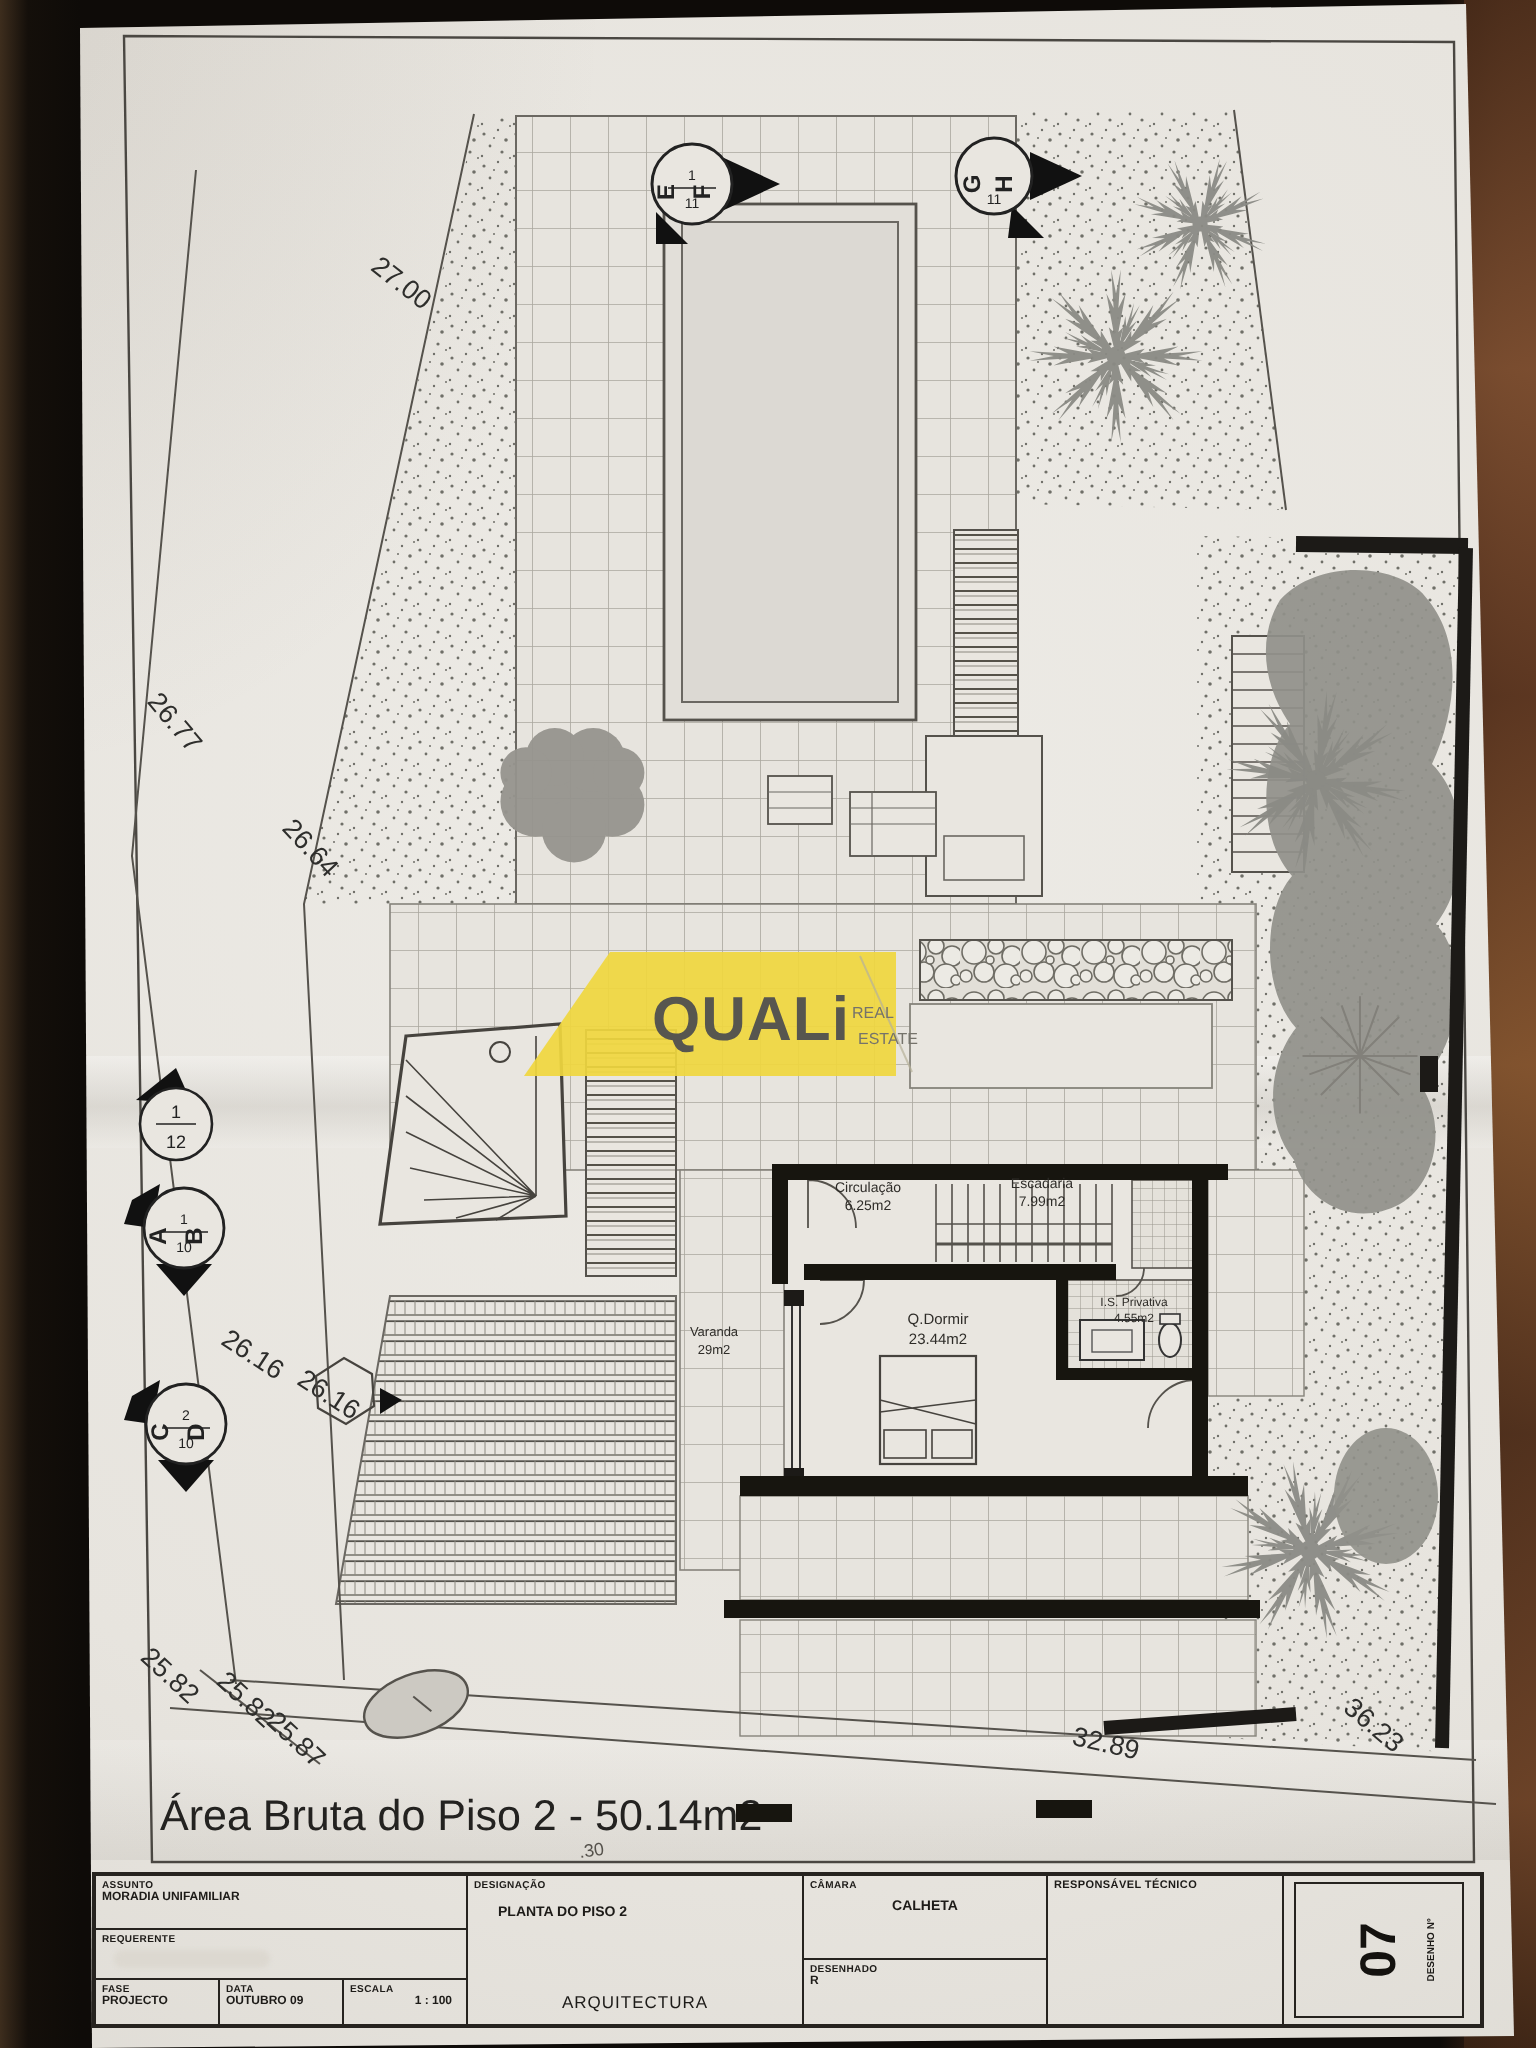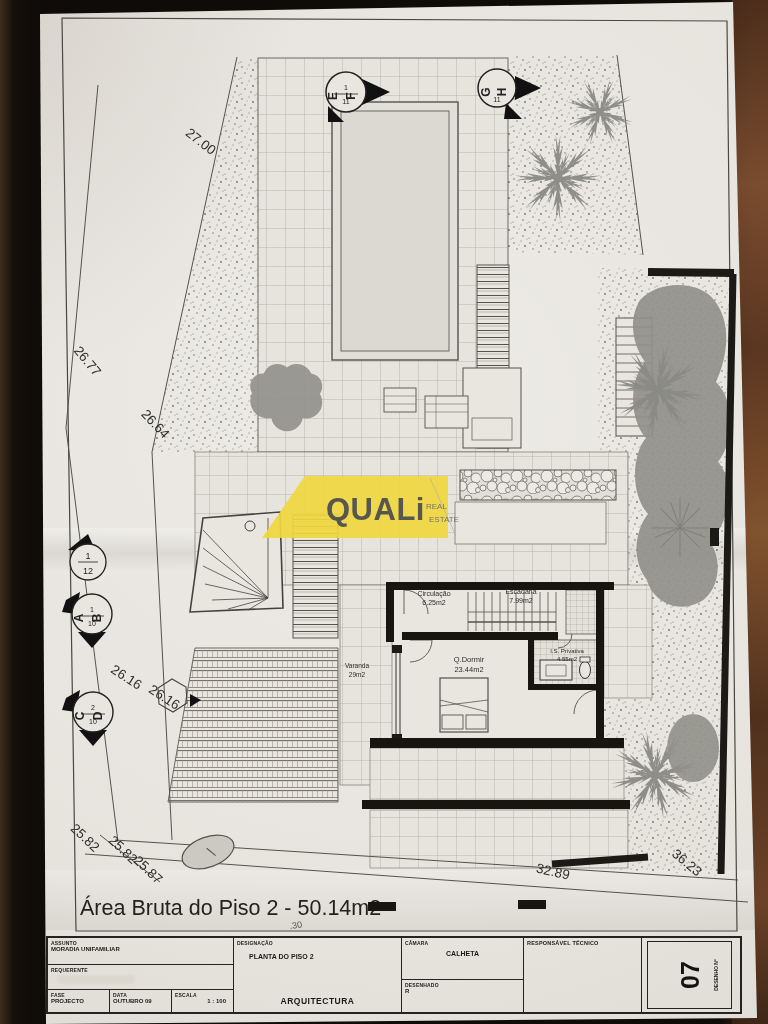--- a/index.html
+++ b/index.html
@@ -36,21 +36,21 @@
   .val{font-size:6px;font-weight:700;display:block;}
   .c1{flex:0 0 186px;}
   .c1 .r1{height:27px;border-bottom:1px solid #26231f;padding:2px 3px;box-sizing:border-box;}
   .c1 .r2{height:25px;border-bottom:1px solid #26231f;padding:2px 3px;box-sizing:border-box;}
   .blob{width:78px;height:9px;background:#dcd8d0;border-radius:5px;filter:blur(1px);margin:2px 0 0 6px;}
   .c1 .r3{flex:1;display:flex;}
   .c1 .r3 .cell{border-right:1px solid #26231f;box-sizing:border-box;padding:2px 3px;flex:0 0 62px;}
   .c1 .r3 .cell:last-child{border-right:none;flex:1;}
   .c2{flex:0 0 168px;padding:2px 3px;box-sizing:border-box;position:relative;}
   .c2 .desig-val{font-size:7px;font-weight:700;margin:7px 0 0 12px;}
-  .c2 .arq{position:absolute;bottom:6px;left:0;width:100%;text-align:center;font-size:8.5px;font-weight:700;letter-spacing:.5px;}
+  .c2 .arq{position:absolute;bottom:6px;left:0;width:100%;text-align:center;font-size:8.5px;font-weight:400;letter-spacing:.5px;}
   .c3{flex:0 0 122px;}
   .c3 .r1{height:42px;border-bottom:1px solid #26231f;padding:2px 3px;box-sizing:border-box;}
   .c3 .r1 .val{text-align:center;font-size:7px;margin-top:4px;}
   .c3 .r2{flex:1;padding:2px 3px;box-sizing:border-box;}
   .c4{flex:0 0 118px;padding:2px 3px;box-sizing:border-box;}
   .c4 .lbl{font-size:5.5px;}
   .c5{flex:1;position:relative;border-right:none !important;}
   .numbox{position:absolute;left:5px;top:3px;right:8px;bottom:3px;border:1.5px solid #26231f;}
   .num07{position:absolute;left:50%;top:50%;transform:translate(-50%,-50%) rotate(-90deg);
     font-size:25px;font-weight:700;color:#14120f;}

